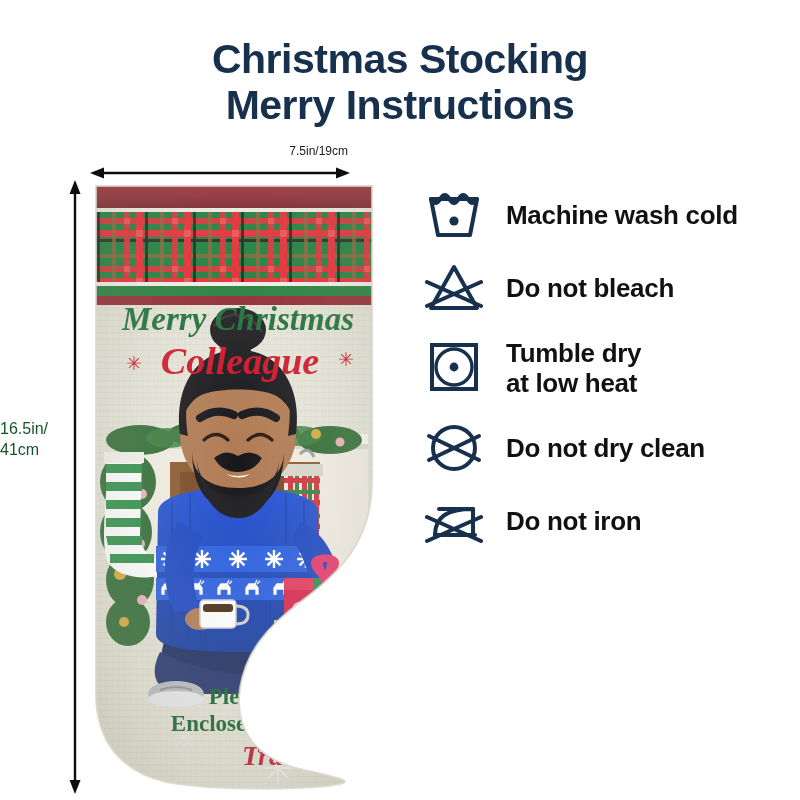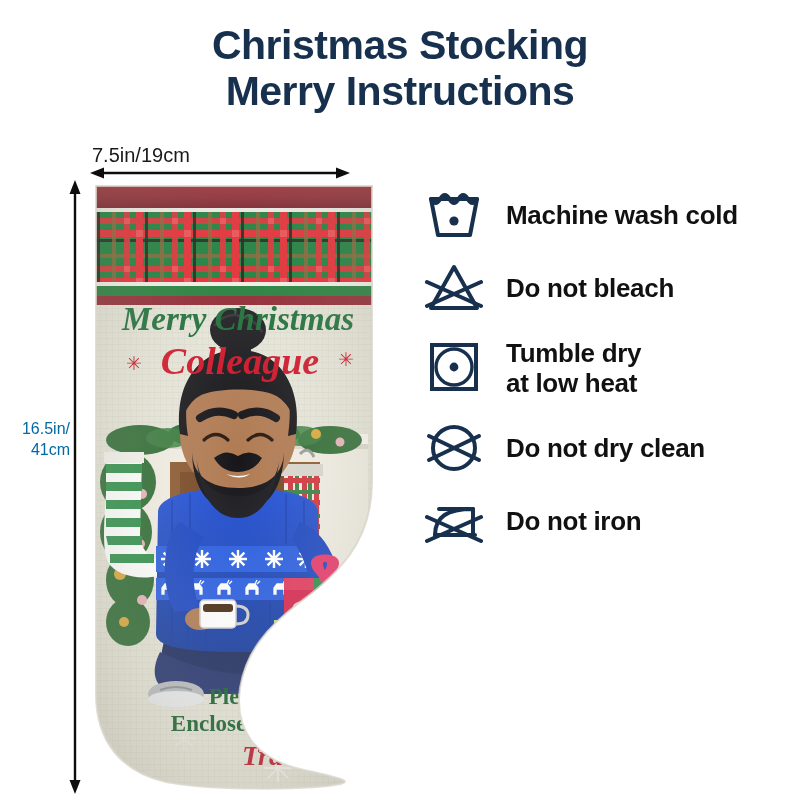--- a/index.html
+++ b/index.html
@@ -5,35 +5,35 @@
   html,body{margin:0;padding:0;}
   body{
     width:800px;height:800px;overflow:hidden;background:#ffffff;
     font-family:"Liberation Sans",sans-serif;
     -webkit-font-smoothing:antialiased;
   }
   .page{position:relative;width:800px;height:800px;}
 
   
   .title{
-    position:absolute;left:0;top:22px;width:800px;text-align:center;
+    position:absolute;left:0;top:36px;width:800px;text-align:center;
     color:#17304d;font-weight:bold;font-size:41px;line-height:46px;
     letter-spacing:-0.5px;
   }
   .title .l2{display:block;}
 
   
   .dim-w-label{
-    position:absolute;left:92px;top:144px;width:256px;text-align:left;
-    font-size:20px;color:#1a1a1a;font-weight:500;
+    position:absolute;left:92px;top:144px;width:256px;text-align:right;
+    font-size:12px;color:#1a1a1a;font-weight:500;
   }
   .arrow-h{position:absolute;left:90px;top:166px;width:260px;height:14px;}
   .dim-h-label{
-    position:absolute;left:0px;top:418px;width:70px;text-align:right;
-    font-size:16px;color:#0369a1;font-weight:500;line-height:21px;
+    position:absolute;left:0px;top:418px;width:70px;text-align:left;
+    font-size:16px;color:#14532d;font-weight:500;line-height:21px;
   }
   .arrow-v{position:absolute;left:62px;top:180px;width:26px;height:614px;}
 
   
   .stocking-wrap{position:absolute;left:88px;top:182px;width:300px;height:612px;}
   .stocking-svg{position:absolute;left:0;top:0;}
 
   
   .care-list{position:absolute;left:422px;top:186px;width:386px;}
   .care-row{display:flex;align-items:center;min-height:58px;margin-bottom:15px;}

